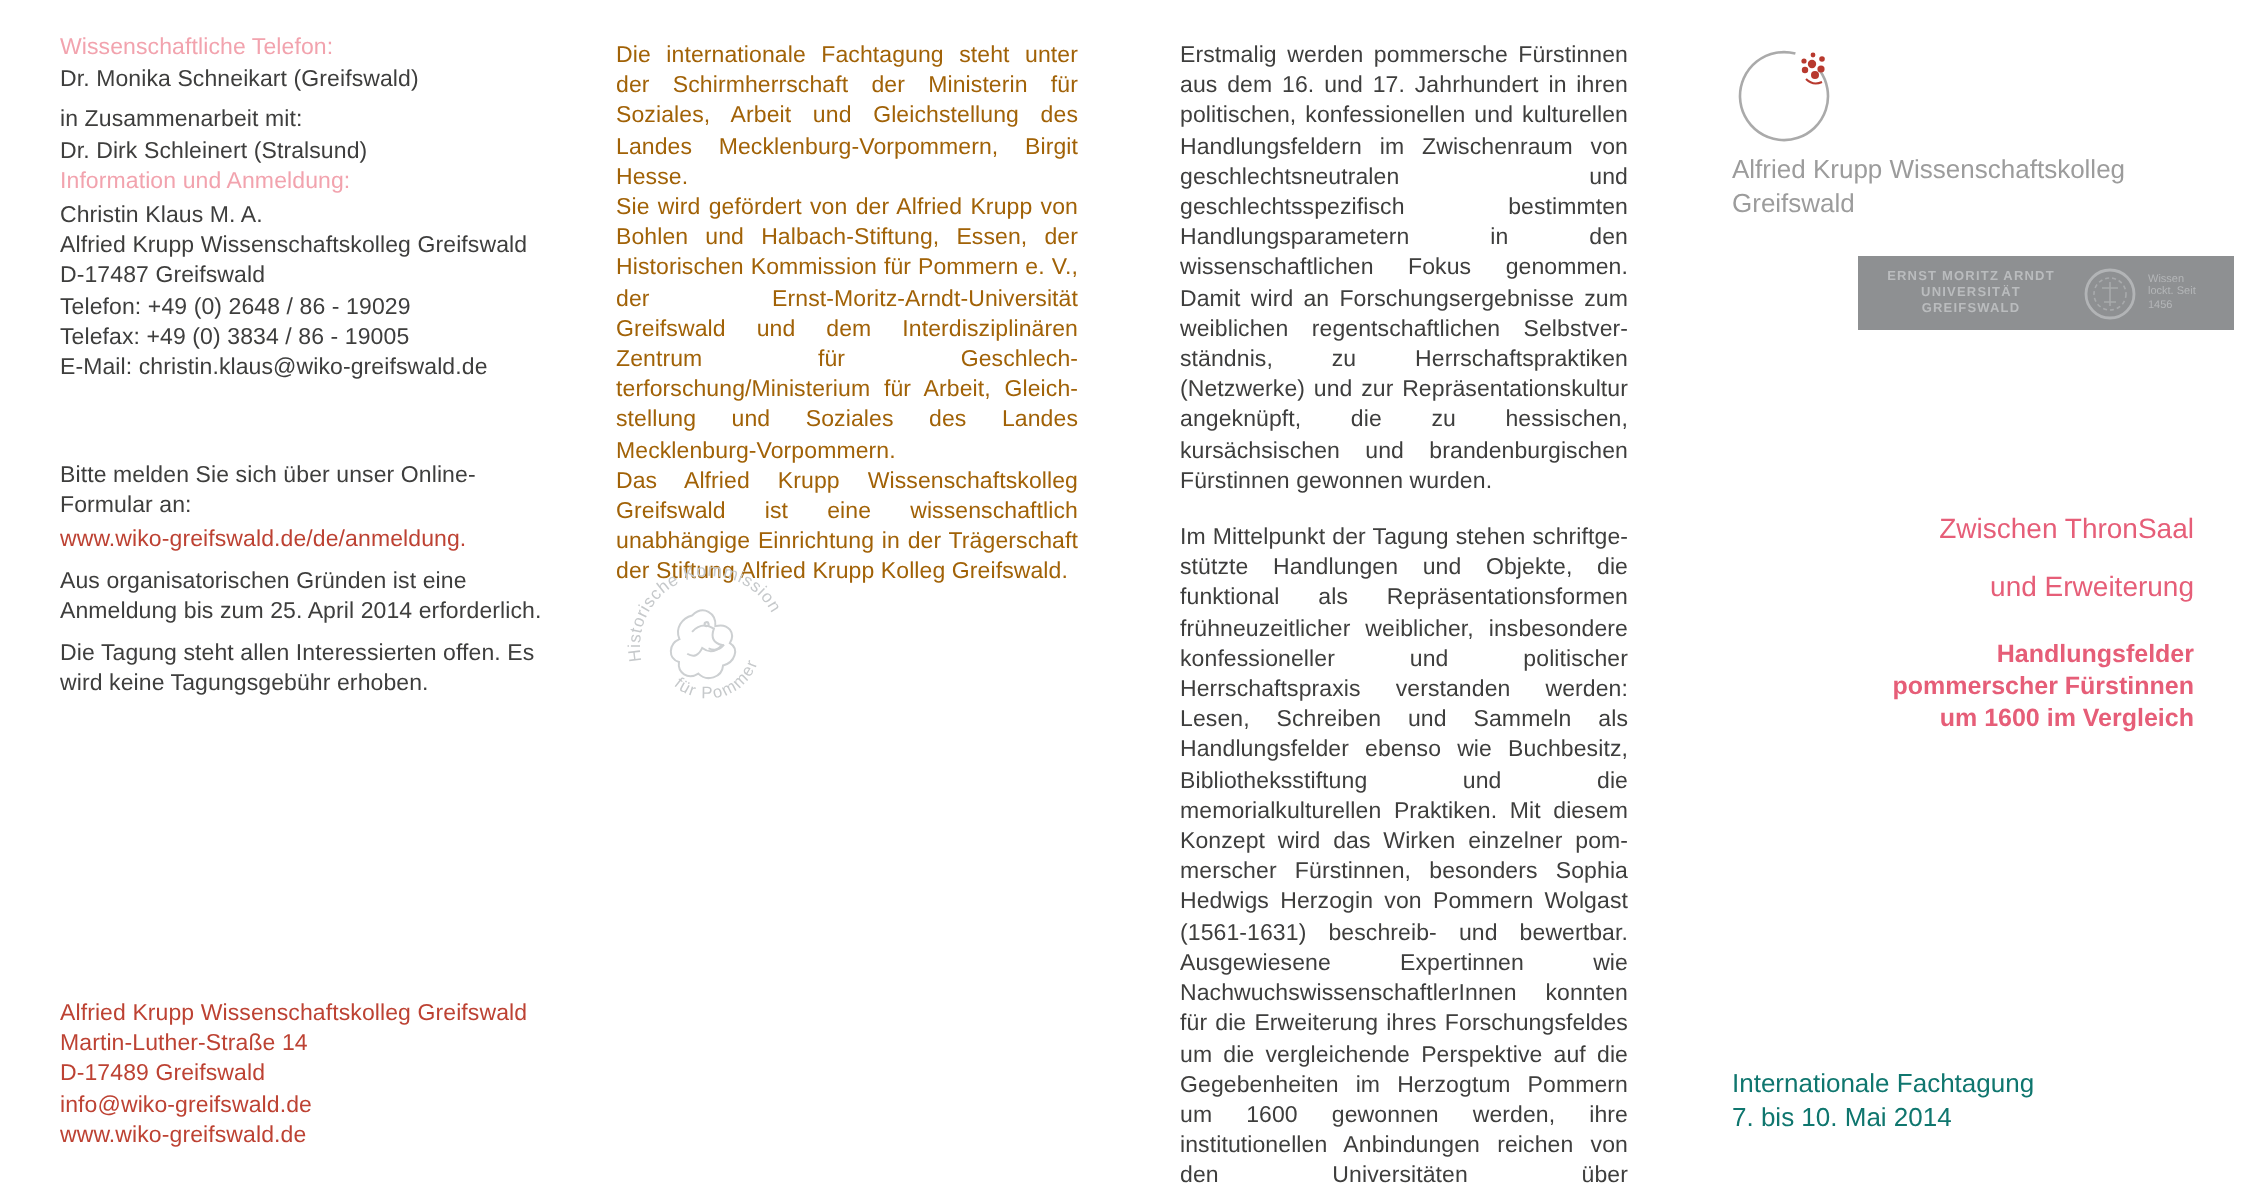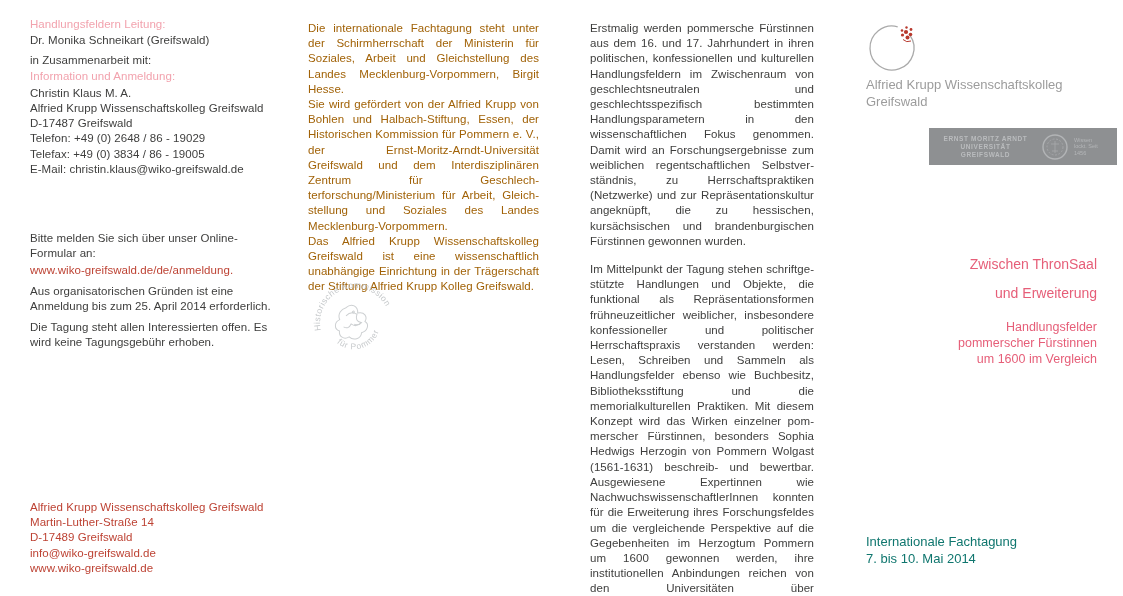--- a/index.html
+++ b/index.html
@@ -30,34 +30,35 @@
   }
   .banner-tagline{
     width:26px;color:#b4b6b8;font-size:5.5px;line-height:6.5px;
   }
   .title{
     right:26px;top:250px;width:400px;text-align:right;
     color:#e65e78;font-size:14px;line-height:29px;font-weight:400;
   }
   .subtitle{
     right:26px;top:319px;width:300px;text-align:right;
-    color:#e65e78;font-size:12.5px;line-height:16px;font-weight:normal;
+    color:#e65e78;font-size:12.5px;line-height:16px;font-weight:bold;
   }
   .event{left:866px;top:534px;font-size:13px;line-height:16.5px;color:#0f766e}
 
   svg text{font-family:"Liberation Sans", sans-serif}
   .hk-seal{transform:rotate(-14deg)}
 </style>
 </head>
 <body>
 
 <section class="abs" style="left:30px;top:17px;width:253px">
-  <p class="t pinkhead">Handlungsfeldern Leitung:</p>
+  <p class="t pinkhead">Wissenschaftliche Telefon:</p>
   <p class="t gap1">Dr. Monika Schneikart (Greifswald)</p>
   <p class="t gap5">in Zusammenarbeit mit:</p>
+  <p class="t">Dr. Dirk Schleinert (Stralsund)</p>
 
   <p class="t pinkhead gap16">Information und Anmeldung:</p>
   <p class="t gap2">Christin Klaus M. A.</p>
   <p class="t">Alfried Krupp Wissenschaftskolleg Greifswald</p>
   <p class="t">D-17487 Greifswald</p>
   <p class="t">Telefon: +49 (0) 2648 / 86 - 19029</p>
   <p class="t">Telefax: +49 (0) 3834 / 86 - 19005</p>
   <p class="t">E-Mail:  christin.klaus@wiko-greifswald.de</p>
 </section>
 

